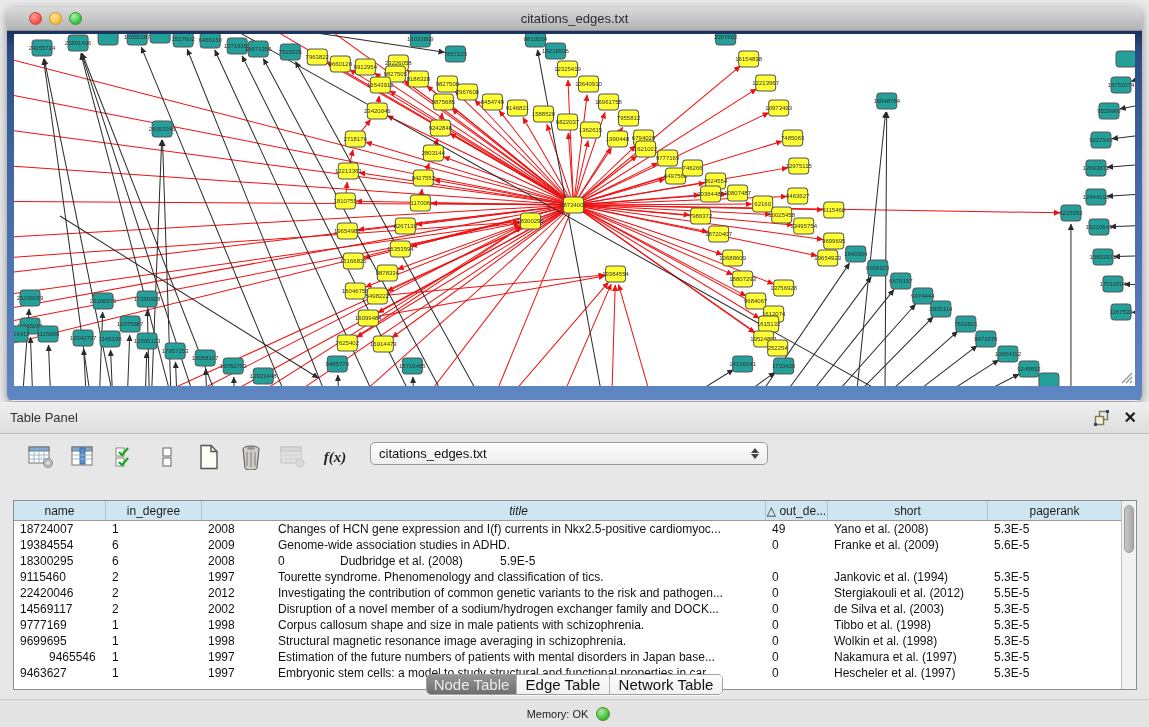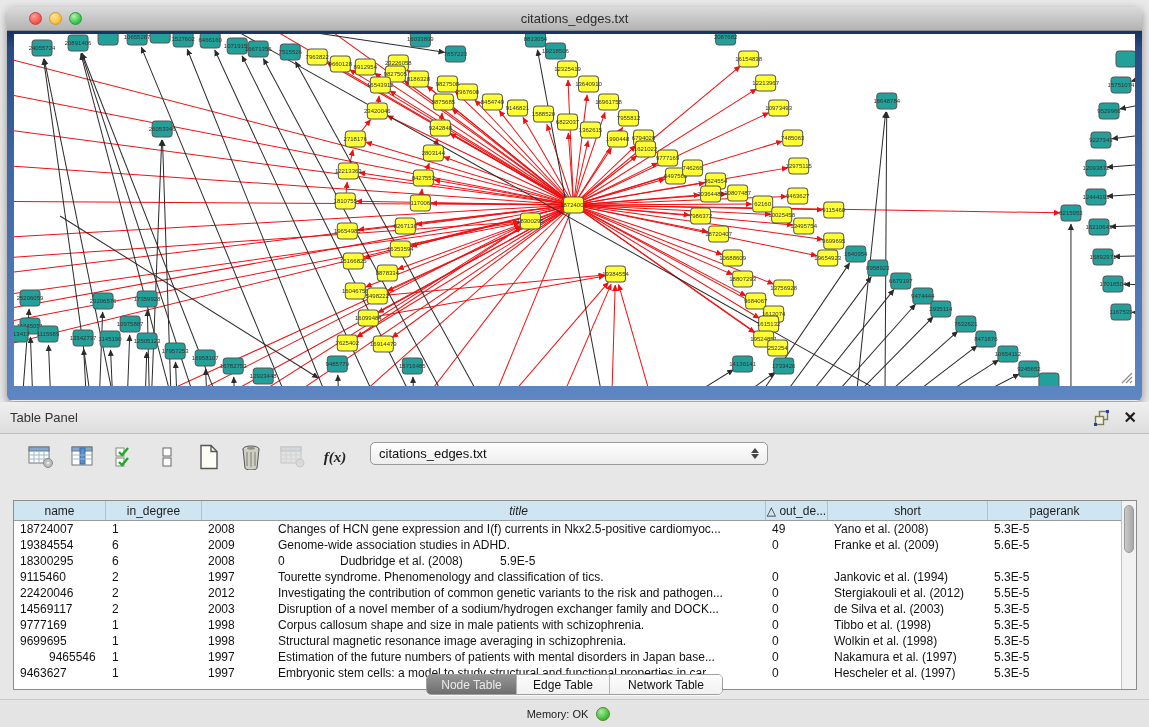--- a/index.html
+++ b/index.html
@@ -57,21 +57,21 @@
   .tbl-row { display:flex; height:16px; }
   .td { font-size:12px; color:#111; padding:1px 0 0 6px; overflow:hidden; white-space:nowrap; }
   .vscroll { width:15px; background:#f2f2f2; border-left:1px solid #c2c2c2; position:relative; }
   .vthumb { position:absolute; left:2px; top:4px; width:10px; height:48px; border-radius:5px;
     background:linear-gradient(90deg,#c9c9c9,#a8a8a8); border:1px solid #9b9b9b; }
 
   
   .seg-wrap { position:absolute; left:0; top:240px; width:1149px; display:flex; justify-content:center; }
   .seg { display:flex; border:1px solid #9f9f9f; border-radius:5px; overflow:hidden; height:21px;
     box-shadow:0 1px 0 rgba(255,255,255,.7); }
-  .seg-item { font-size:12px; display:flex; align-items:center; justify-content:center;
+  .seg-item { font-size:15px; display:flex; align-items:center; justify-content:center;
     background:linear-gradient(180deg,#fdfdfd,#f1f1f1); color:#111; border-right:1px solid #b5b5b5; }
   .seg-item:last-child { border-right:none; }
   .seg-item.active { background:linear-gradient(180deg,#969696,#6e6e6e); color:#ececec; }
 
   
   .statusbar { position:absolute; left:0; top:699px; width:1149px; height:28px; background:#e4e4e4;
     border-top:1px solid #c8c8c8; display:flex; align-items:center; justify-content:center; }
   .mem-lbl { font-size:11px; color:#222; margin-right:8px; }
   .mem-dot { width:14px; height:14px; border-radius:50%; margin-right:12px;
     background:radial-gradient(circle at 35% 30%,#a9eca2,#3fbf3a 65%,#2a9c27); border:1px solid #57831f; }
@@ -906,21 +906,21 @@
             <div class="td" style="width: 96px;">2</div>
             <div class="td" style="width: 70px;">2012</div>
             <div class="td" style="width: 494px;">Investigating the contribution of common genetic variants to the risk and pathogen...</div>
             <div class="td" style="width: 62px;">0</div>
             <div class="td" style="width: 160px;">Stergiakouli et al. (2012)</div>
             <div class="td" style="width: 133px;">5.5E-5</div>
           </div>
           <div class="tbl-row">
             <div class="td" style="width: 92px;">14569117</div>
             <div class="td" style="width: 96px;">2</div>
-            <div class="td" style="width: 70px;">2003</div>
+            <div class="td" style="width: 70px;">2002</div>
             <div class="td" style="width: 494px;">Disruption of a novel member of a sodium/hydrogen exchanger family and DOCK...</div>
             <div class="td" style="width: 62px;">0</div>
             <div class="td" style="width: 160px;">de Silva et al. (2003)</div>
             <div class="td" style="width: 133px;">5.3E-5</div>
           </div>
           <div class="tbl-row">
             <div class="td" style="width: 92px;">9777169</div>
             <div class="td" style="width: 96px;">1</div>
             <div class="td" style="width: 70px;">1998</div>
             <div class="td" style="width: 494px;">Corpus callosum shape and size in male patients with schizophrenia.</div>

